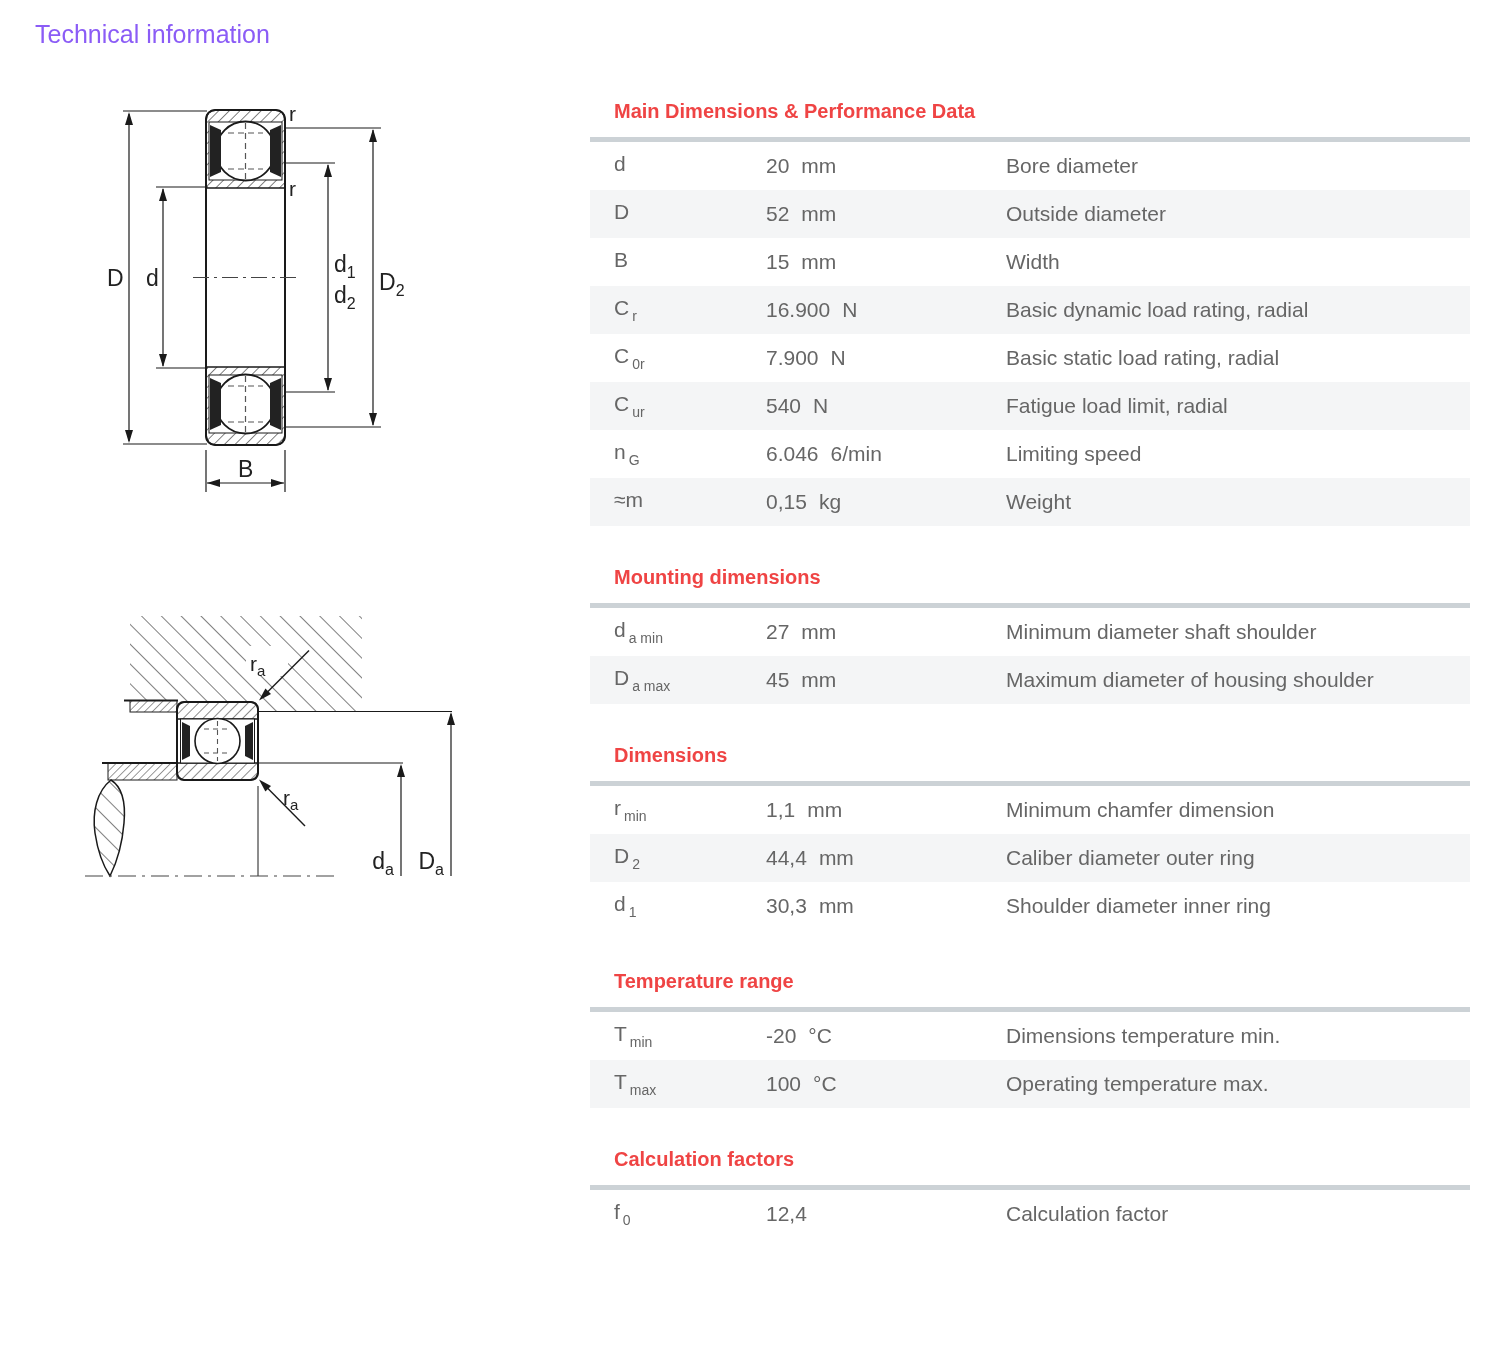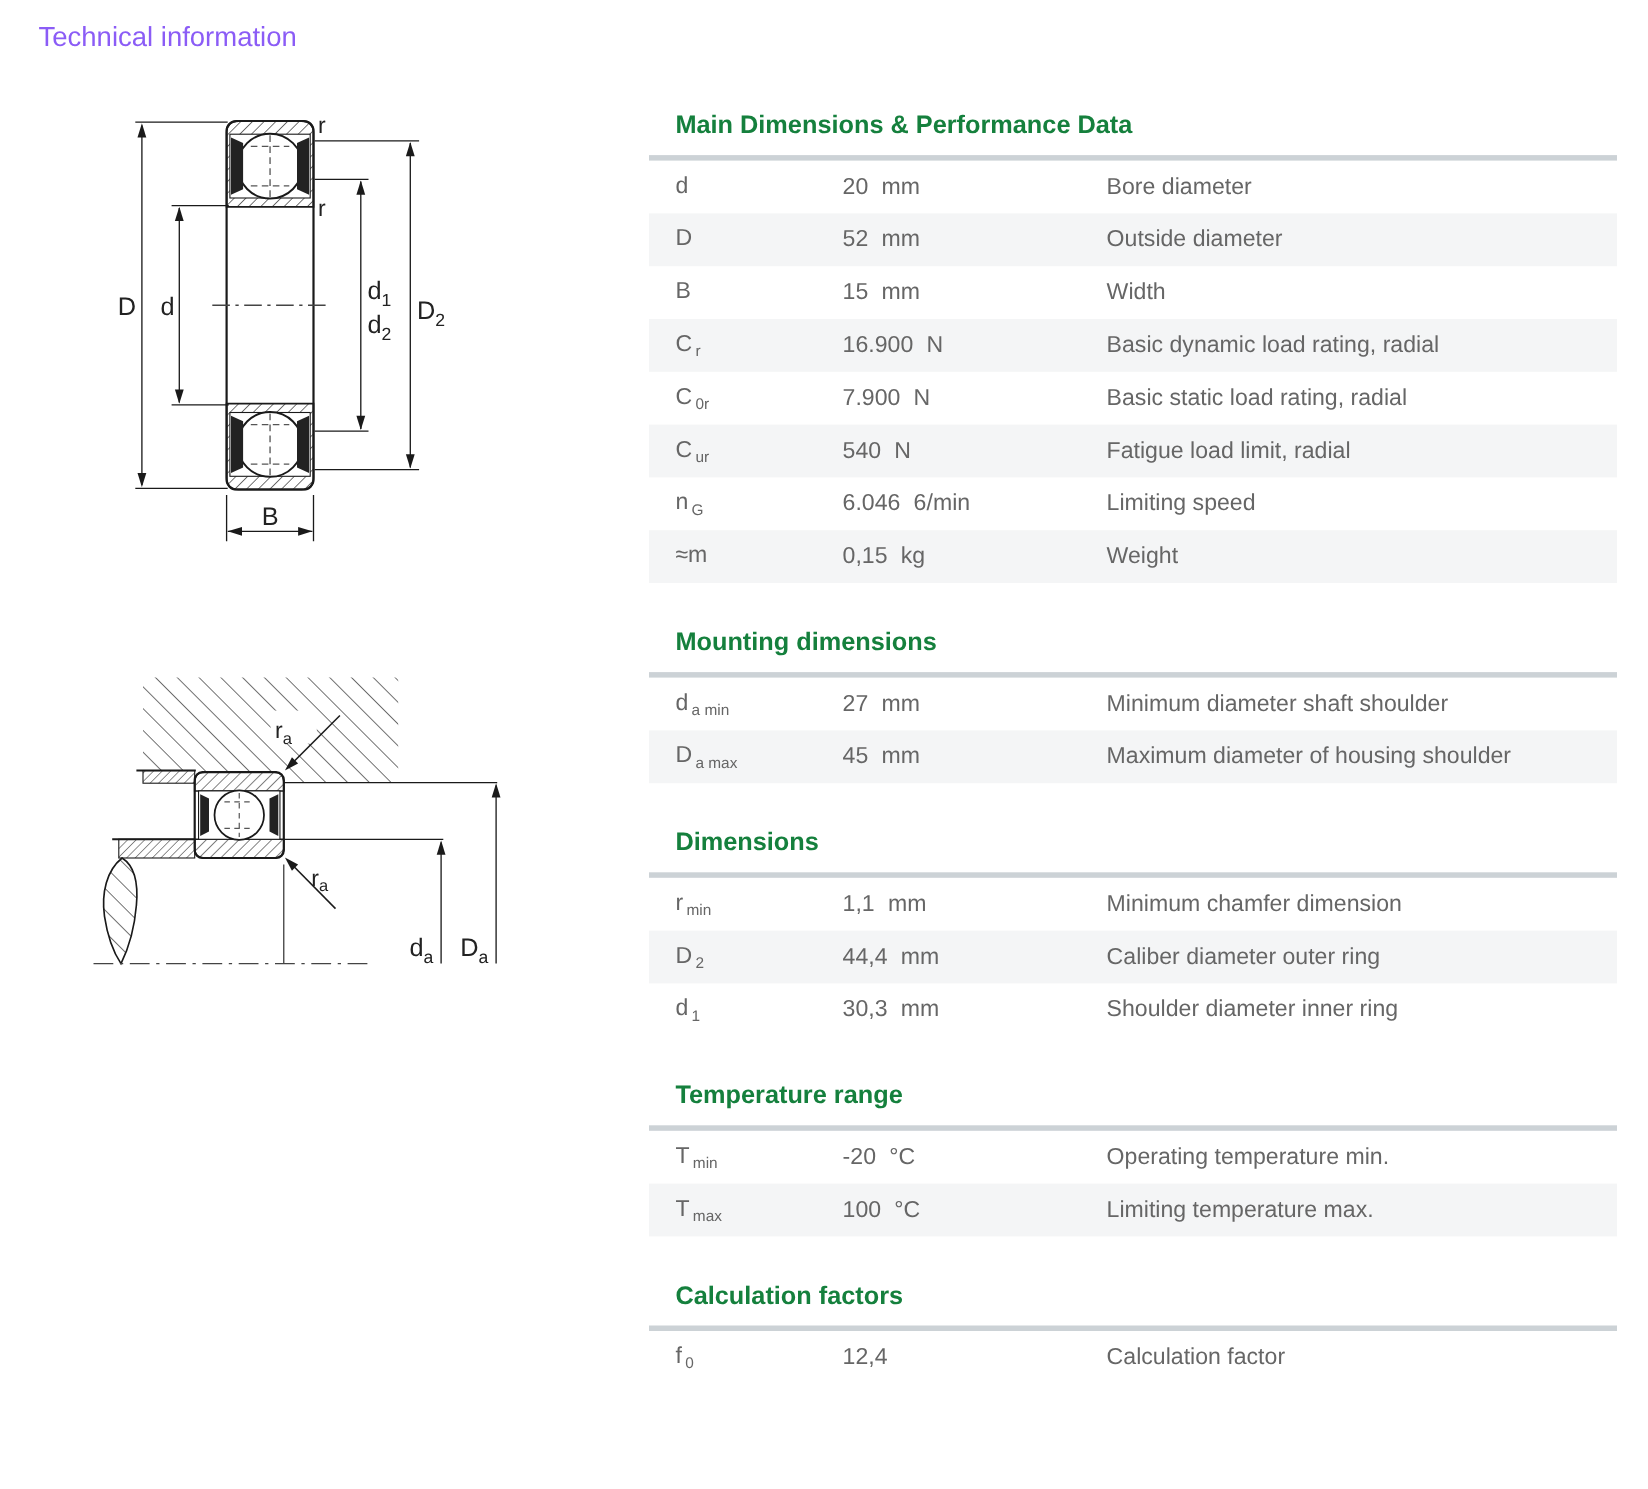--- a/index.html
+++ b/index.html
@@ -1,21 +1,21 @@
 <!DOCTYPE html>
 <html><head>
 <meta charset="utf-8">
 <style>
   html,body{margin:0;padding:0;background:#fff;}
   body{width:1498px;height:1354px;position:relative;overflow:hidden;
        font-family:"Liberation Sans", sans-serif;color:#666;}
   .page-title{position:absolute;left:35px;top:20px;margin:0;
        font-size:25px;font-weight:400;color:#8b5cf6;}
   .tables{position:absolute;left:590px;top:0;width:880px;}
-  .tsec h3{margin:40px 0 14px 24px;font-size:23px;font-weight:700;color:#15803d;}
+  .tsec h3{margin:40px 0 14px 24px;font-size:20px;font-weight:700;color:#ef4444;}
   .tsec:first-child h3{margin-top:100px;}
   .bar{height:5px;background:#ccd2d6;width:100%;}
   .row{display:flex;align-items:center;height:48px;font-size:21px;color:#666;}
   .row.alt{background:#f4f5f6;}
   .sym{width:176px;padding-left:24px;box-sizing:border-box;flex:none;}
   .val{width:240px;flex:none;}
   .desc{flex:1;}
   .unit{margin-left:12px;}
   sub{font-size:14px;margin-left:3px;}
   svg{position:absolute;}
@@ -268,26 +268,26 @@
       <span class="desc">Shoulder diameter inner ring</span>
     </div>
   </section>
 
   <section class="tsec">
     <h3>Temperature range</h3>
     <div class="bar"></div>
     <div class="row">
       <span class="sym"><span>T</span><sub>min</sub></span>
       <span class="val"><span>-20</span><span class="unit">°C</span></span>
-      <span class="desc">Operating temperature min.</span>
+      <span class="desc">Dimensions temperature min.</span>
     </div>
     <div class="row alt">
       <span class="sym"><span>T</span><sub>max</sub></span>
       <span class="val"><span>100</span><span class="unit">°C</span></span>
-      <span class="desc">Limiting temperature max.</span>
+      <span class="desc">Operating temperature max.</span>
     </div>
   </section>
 
   <section class="tsec">
     <h3>Calculation factors</h3>
     <div class="bar"></div>
     <div class="row">
       <span class="sym"><span>f</span><sub>0</sub></span>
       <span class="val"><span>12,4</span><span class="unit"></span></span>
       <span class="desc">Calculation factor</span>

